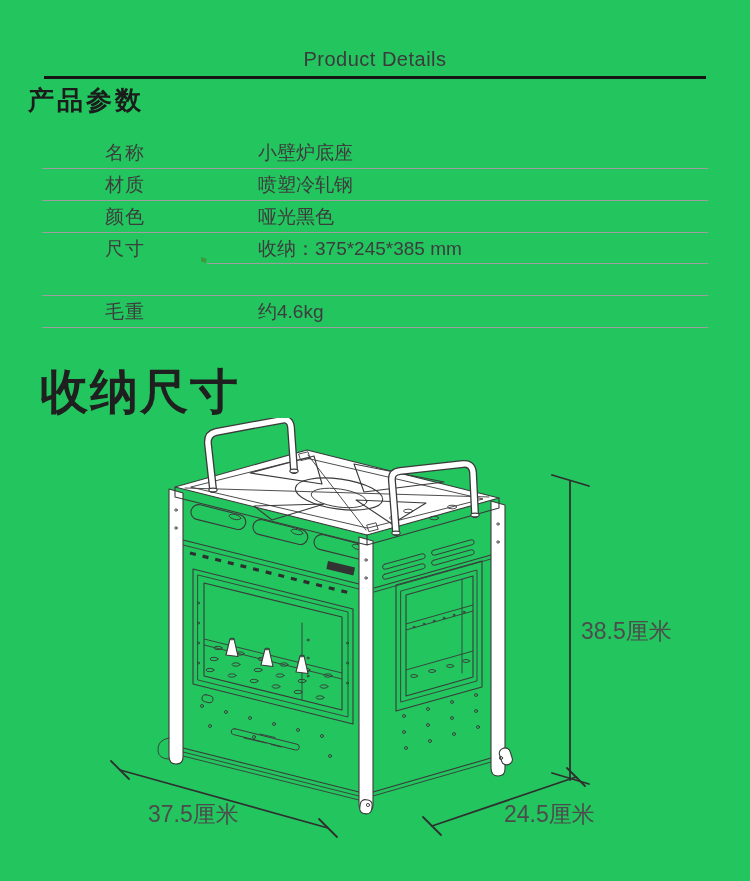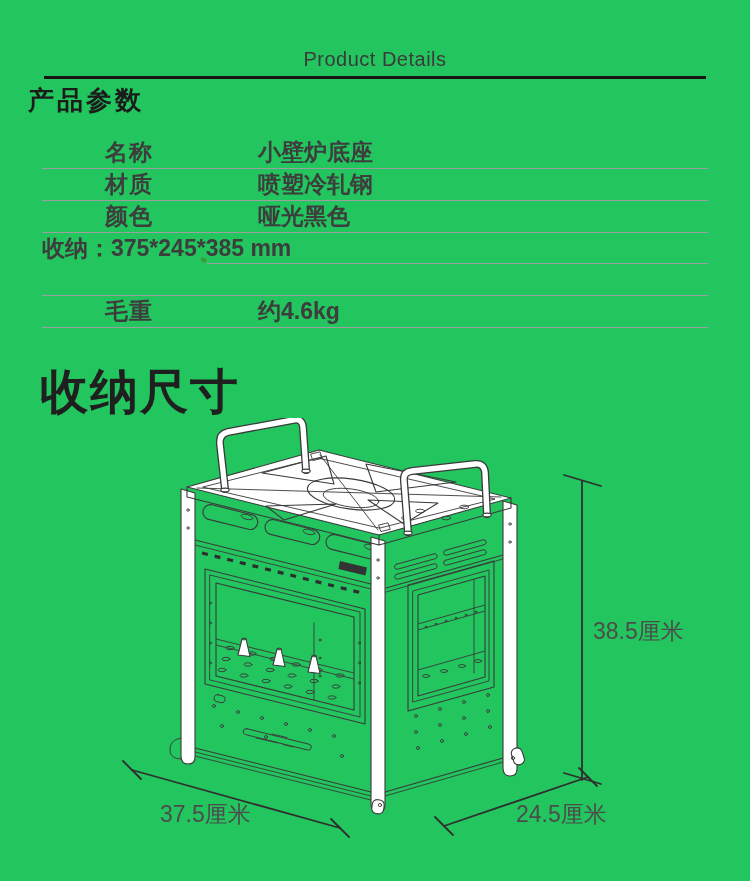--- a/index.html
+++ b/index.html
@@ -7,35 +7,35 @@
     position:relative;width:750px;height:881px;background:#22c55e;
     font-family:"Liberation Sans","DejaVu Sans",sans-serif;color:#3d3d3d;overflow:hidden;
   }
   
   .eyebrow{position:absolute;top:48px;left:0;right:0;text-align:center;
     font-size:20px;color:#3b3b3b;letter-spacing:.5px;}
   .header-rule{position:absolute;top:76px;left:44px;right:44px;height:3px;background:#151515;}
   .page-title{position:absolute;top:83px;left:0;right:0;text-align:left;
     font-size:26px;font-weight:600;color:#1b1b1b;letter-spacing:3px;padding-left:28px;}
   
-  .spec-table{position:absolute;top:137px;left:42px;width:666px;font-size:23px;color:#3d3d3d;font-weight:bold;}
+  .spec-table{position:absolute;top:137px;left:42px;width:666px;font-size:19px;color:#3d3d3d;}
   .row{position:relative;height:31px;display:flex;align-items:center;border-bottom:1px solid #9e9e9e;}
   .row .lbl{width:216px;padding-left:63px;box-sizing:border-box;flex:none;letter-spacing:1px;}
   .row .val{flex:1;}
   .row.double{height:62px;align-items:flex-start;}
   .row.double .lbl{height:31px;display:flex;align-items:center;}
   .row.double .vals{flex:1;display:flex;flex-direction:column;}
   .row.double .vals span{height:31px;display:flex;align-items:center;}
   .subline{position:absolute;left:165px;right:0;top:30px;height:1px;background:#9e9e9e;}
   .green-tick{position:absolute;left:159px;top:24px;width:6px;height:6px;background:#3a9b3a;
     clip-path:polygon(0 0,100% 35%,70% 100%,0 70%);}
   
   .storage-heading{position:absolute;top:360px;left:40px;font-size:48px;font-weight:700;
     color:#1f1f1f;letter-spacing:2px;}
-  .drawing-wrap{position:absolute;top:418px;left:104px;width:600px;height:445px;}
+  .drawing-wrap{position:absolute;top:418px;left:92px;width:600px;height:445px;}
   svg{display:block;}
   svg text{font-family:"Liberation Sans","DejaVu Sans",sans-serif;font-size:23px;fill:#4c4c4c;}
   .ln{stroke:#3a3a3a;stroke-width:1.1;fill:none;stroke-linejoin:round;stroke-linecap:round;}
   .lnw{stroke:#3a3a3a;stroke-width:1.1;fill:#ffffff;stroke-linejoin:round;}
   .thin{stroke-width:.9;}
   .dim{stroke:#2f2f2f;stroke-width:1.8;fill:none;stroke-linecap:round;}
 </style>
 </head>
 <body>
 
@@ -52,20 +52,21 @@
     </div>
     <div class="row">
       <span class="lbl">材质</span>
       <span class="val">喷塑冷轧钢</span>
     </div>
     <div class="row">
       <span class="lbl">颜色</span>
       <span class="val">哑光黑色</span>
     </div>
     <div class="row double">
+      <span class="lbl">尺寸</span>
       <div class="vals">
         <span>收纳：375*245*385 mm</span>
       </div>
       <div class="subline"></div>
       <div class="green-tick"></div>
     </div>
     <div class="row">
       <span class="lbl">毛重</span>
       <span class="val">约4.6kg</span>
     </div>

